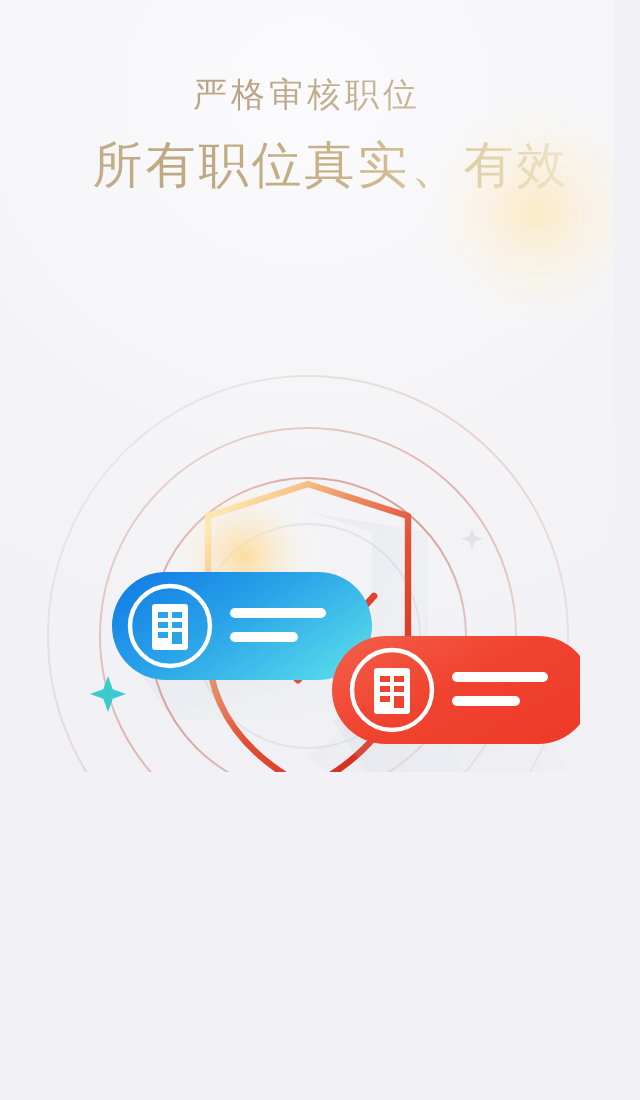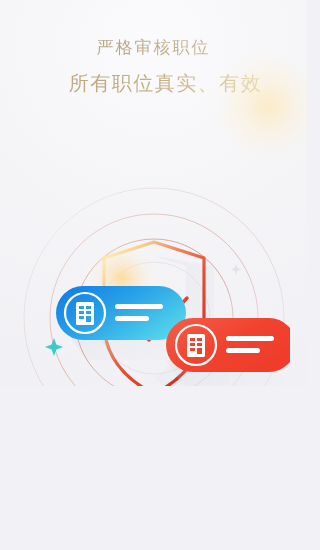--- a/index.html
+++ b/index.html
@@ -33,21 +33,21 @@
     font-weight:400;
     color:#b6a283;
     background:linear-gradient(100deg,#bfae92 0%,#b9a585 40%,#cdbc9d 75%,#e6dcc6 100%);
     -webkit-background-clip:text;
     background-clip:text;
     -webkit-text-fill-color:transparent;
     color:transparent;
   }
   .headline .line2{
     margin-top:7px;
-    font-size:20px;
+    font-size:25px;
     line-height:32px;
     letter-spacing:1.5px;
     font-weight:400;
     background:linear-gradient(95deg,#c9b692 0%,#bda87f 30%,#c7b288 55%,#e4d4ab 80%,#f6efdc 100%);
     -webkit-background-clip:text;
     background-clip:text;
     -webkit-text-fill-color:transparent;
     color:transparent;
     padding-left:24px;
   }

